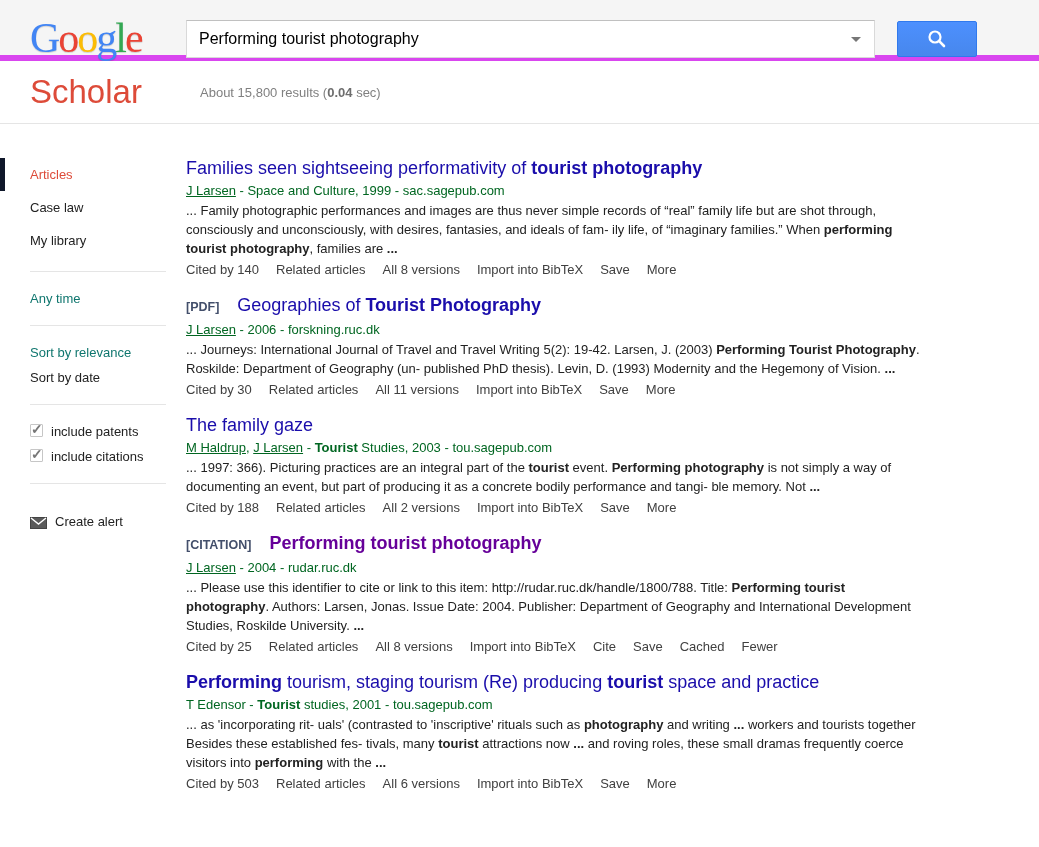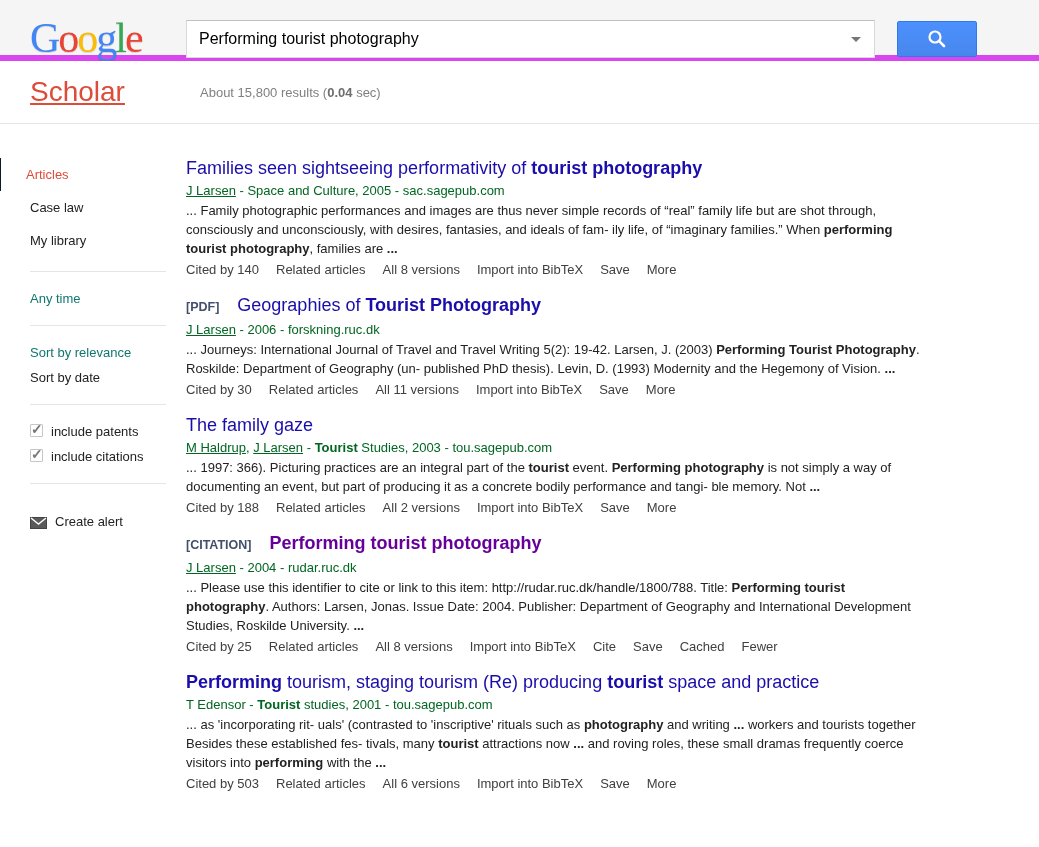--- a/index.html
+++ b/index.html
@@ -43,35 +43,35 @@
     position:absolute; left:897px; top:21px;
     width:80px; height:36px; border-radius:2px; cursor:pointer;
     background:linear-gradient(#4d90fe,#4787ed); border:1px solid #3079ed;
     display:flex; align-items:center; justify-content:center;
   }
 
   
   .scholarbar { position:relative; height:63px; border-bottom:1px solid #e5e5e5; background:#fff; }
   .brand {
     position:absolute; left:30px; top:50%; transform:translateY(-50%);
-    font-size:28px; color:#dd4b39; cursor:pointer;text-decoration:underline;
+    font-size:33px; color:#dd4b39; cursor:pointer;
   }
   .stats {
     position:absolute; left:200px; top:50%; transform:translateY(-50%);
     font-size:13px; color:#808080;
   }
   .stats .b { font-weight:bold; color:#6e6e6e; }
 
   
   .main { display:flex; align-items:flex-start; }
 
   
   .side { width:186px; flex:0 0 186px; padding-top:34px; }
   .nav-item { font-size:13px; padding:9px 0 9px 30px; color:#222; cursor:pointer; }
-  .nav-item.active { color:#dd4b39; border-left:1px solid #0f172a; padding-left:25px; }
+  .nav-item.active { color:#dd4b39; border-left:5px solid #0f172a; padding-left:25px; }
   .sdiv { border:none; border-top:1px solid #e5e5e5; margin:14px 20px 14px 30px; }
   .filter-item { font-size:13px; padding:5px 0 5px 30px; color:#222; cursor:pointer; }
   .filter-item.red { color:#0f766e; }
   .chk-row { display:flex; padding:5px 0 5px 30px; cursor:pointer; }
   .chk {
     width:13px; height:13px; border:1px solid #c6c6c6; border-radius:1px;
     background:#fff; margin-right:8px; position:relative; flex:0 0 13px;
   }
   .chk.checked::after {
     content:"✓"; position:absolute; left:0px; top:-4px;
@@ -157,21 +157,21 @@
           <polyline points="1,1 8.5,7 16,1" fill="none" stroke="#fff" stroke-width="1.4"></polyline>
         </svg>
       </span>
       <span>Create alert</span>
     </div>
   </div>
 
   <div class="results" id="results">
       <div class="result">
         <h3 class="rtitle" style="margin: 0px 0px 2px; font-weight: normal;"><a><span>Families seen sightseeing performativity of </span><span class="b">tourist photography</span></a></h3>
-        <div class="rauthors"><span class="alink">J Larsen</span><span> - Space and Culture, 2005 - sac.sagepub.com</span></div>
+        <div class="rauthors"><span class="alink">J Larsen</span><span> - Space and Culture, 1999 - sac.sagepub.com</span></div>
         <div class="rsnippet"><span>... Family photographic performances and images are thus never simple records of “real” family life but are shot through, consciously and unconsciously, with desires, fantasies, and ideals of fam- ily life, of “imaginary families.” When </span><span class="b">performing tourist photography</span><span>, families are </span><span class="b">...</span></div>
         <div class="rlinks"><a>Cited by 140</a><a>Related articles</a><a>All 8 versions</a><a>Import into BibTeX</a><a>Save</a><a>More</a></div>
       </div>
       <div class="result">
         <h3 class="rtitle" style="margin: 0px 0px 2px; font-weight: normal;"><span class="tag">[PDF]</span><a><span>Geographies of </span><span class="b">Tourist Photography</span></a></h3>
         <div class="rauthors"><span class="alink">J Larsen</span><span> - 2006 - forskning.ruc.dk</span></div>
         <div class="rsnippet"><span>... Journeys: International Journal of Travel and Travel Writing 5(2): 19-42. Larsen, J. (2003) </span><span class="b">Performing Tourist Photography</span><span>. Roskilde: Department of Geography (un- published PhD thesis). Levin, D. (1993) Modernity and the Hegemony of Vision. </span><span class="b">...</span></div>
         <div class="rlinks"><a>Cited by 30</a><a>Related articles</a><a>All 11 versions</a><a>Import into BibTeX</a><a>Save</a><a>More</a></div>
       </div>
       <div class="result">

